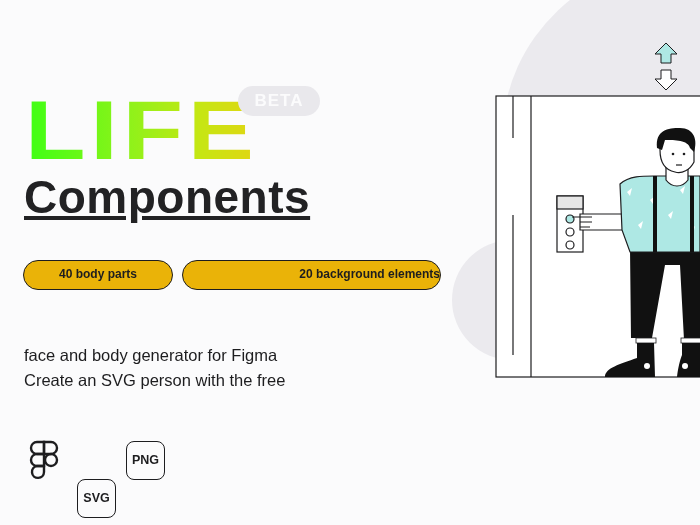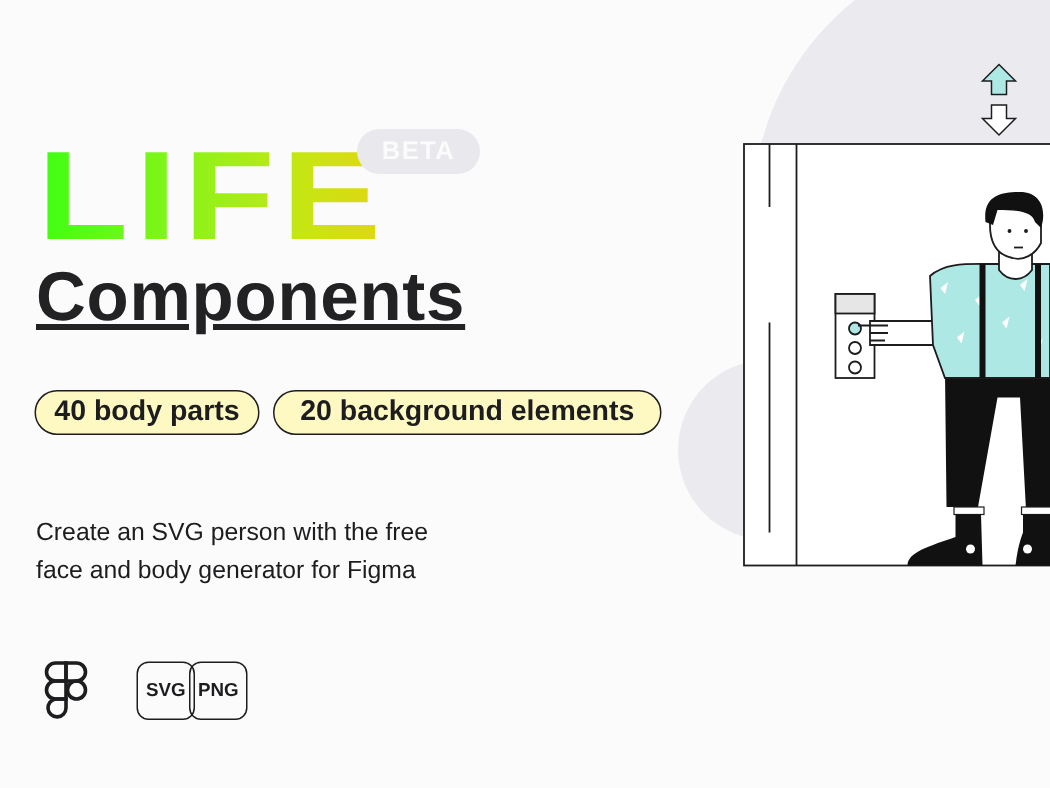--- a/index.html
+++ b/index.html
@@ -61,67 +61,67 @@
       color: #222224;
       letter-spacing: 0.5px;
       text-decoration: underline;
     }
     .pill {
       position: absolute;
       top: 260px;
       height: 30px;
       border: 1.8px solid #1d1d1f;
       border-radius: 16px;
-      font-size: 19px;
+      font-size: 12px;
       font-weight: 700;
       line-height: 27px;
       text-align: center;
-      background: #fef9c3;
+      background: #eab308;
     }
     .pill.p1 { left: 23px; width: 150px; }
-    .pill.p2 { left: 182px; width: 259px; }
+    .pill.p2 { left: 182px; width: 259px; text-align: right; }
     .desc {
       position: absolute;
       left: 24px; top: 343px;
       font-size: 16.5px;
       line-height: 25px;
       color: #1d1d1f;
     }
     .figma-icon { position: absolute; left: 29px; top: 440px; }
     .fmt {
       position: absolute;
       top: 441px;
       width: 39px; height: 39px;
       border: 1.8px solid #1d1d1f;
       border-radius: 8px;
       font-size: 12.5px;
       font-weight: 700;
       text-align: center;
       line-height: 36px;
     }
-    .fmt.svg { left: 91px; }
+    .fmt.svg { left: 77px; margin-top: 38px; }
     .fmt.png { left: 126px; }
     .illus { position: absolute; left: 0; top: 0; }
   </style>
 </head>
 <body>
 
 <div class="bg-blob"></div>
 <div class="bg-blob2"></div>
 
 <div class="life">LIFE</div>
 <div class="beta">BETA</div>
 <div class="components">Components</div>
 
 <div class="pill p1">40 body parts</div>
 <div class="pill p2">20 background elements</div>
 
 <div class="desc">
+  <div>face and body generator for Figma</div>
   <div>Create an SVG person with the free</div>
-  <div>face and body generator for Figma</div>
 </div>
 
 <svg class="figma-icon" width="30" height="42" viewBox="0 0 30 42">
   <g fill="none" stroke="#1d1d1f" stroke-width="2.4">
     <path d="M8 2 h7 v12 h-7 a6 6 0 0 1 0 -12z"></path>
     <path d="M15 2 h7 a6 6 0 0 1 0 12 h-7z"></path>
     <path d="M8 14 h7 v12 h-7 a6 6 0 0 1 0 -12z"></path>
     <circle cx="22" cy="20" r="6"></circle>
     <path d="M8 26 h7 v6 a6 6 0 1 1 -7 -6z"></path>
   </g>

